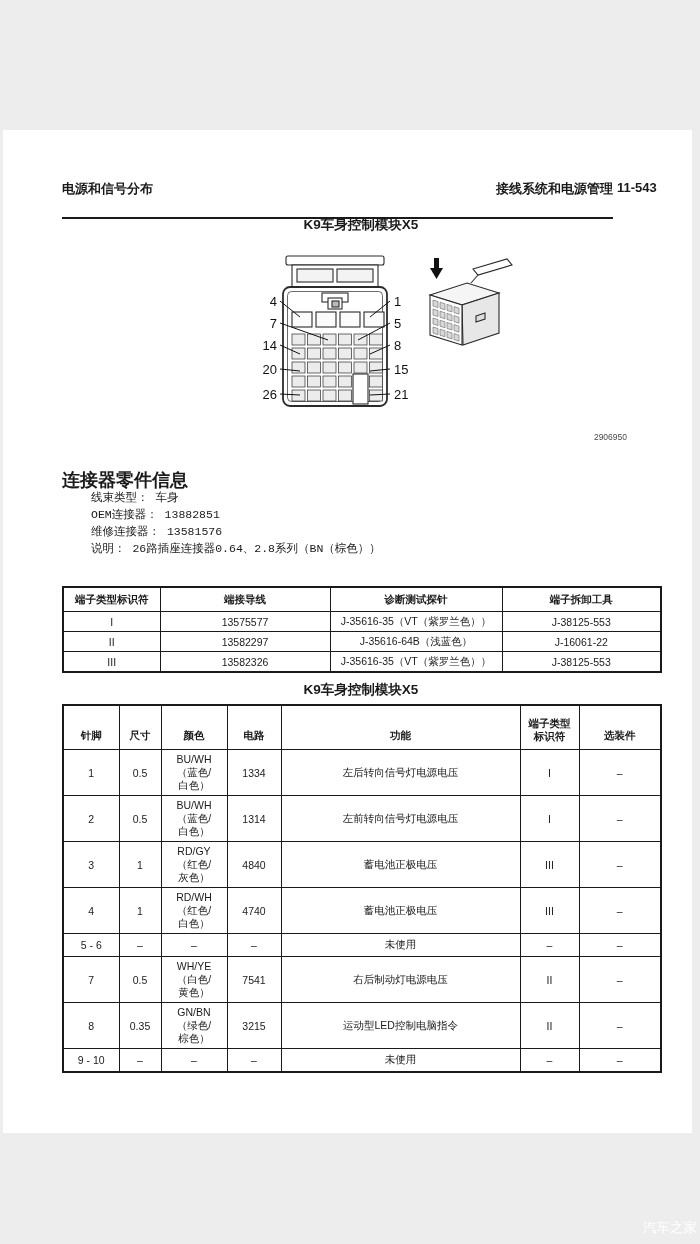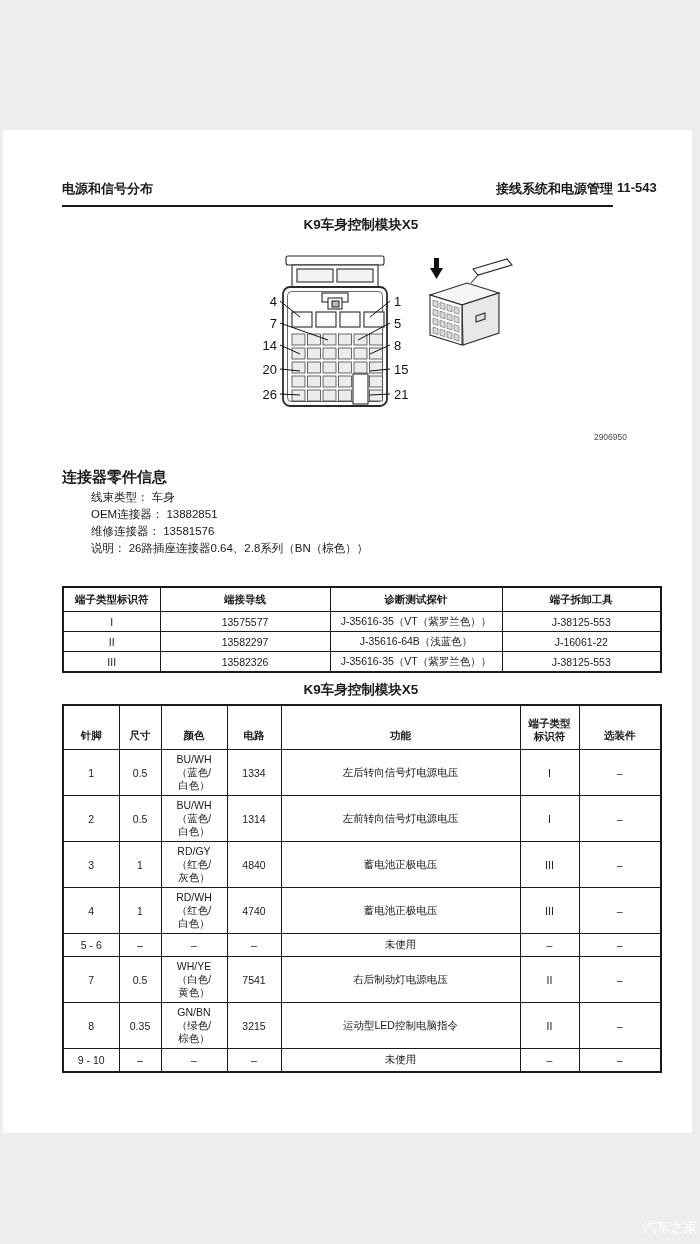--- a/index.html
+++ b/index.html
@@ -14,39 +14,39 @@
   .paper {
     position:absolute; left:3px; top:130px;
     width:689px; height:1003px;
     background:#ffffff;
   }
   
   .hdr {
     position:absolute; left:59px; top:50px; width:551px;
     display:flex; justify-content:space-between;
     border-bottom:2px solid #1a1a1a;
-    padding-bottom:7px;
+    padding-bottom:19px;
     font-size:13px; font-weight:bold;
   }
   .pagenum {
     position:absolute; left:614px; top:50px; width:66px;
     text-align:left; font-size:13px; font-weight:bold;
   }
   .doc-title {
     position:absolute; left:59px; top:86px; width:598px;
     text-align:center; font-size:13.5px; font-weight:bold;
   }
   svg.diagram { position:absolute; left:237px; top:118px; }
   svg text { font-family:"Liberation Sans", sans-serif; font-size:13px; fill:#111; }
   .fig-num {
     position:absolute; left:540px; top:302px; width:84px;
     text-align:right; font-size:8.5px; color:#4a4a4a;
   }
-  .conn-head { position:absolute; left:59px; top:338px; font-size:15px; font-weight:bold; }
-  .conn-lines { position:absolute; left:88px; top:359px; font-size:11.5px; line-height:17px; }
+  .conn-head { position:absolute; left:59px; top:338px; font-size:18px; font-weight:bold; }
+  .conn-lines { position:absolute; left:88px; top:359px; font-size:11.5px; line-height:17px;font-family:Liberation Mono, monospace; }
   .tbl-title-1 {
     position:absolute; left:59px; top:431px; width:598px;
     text-align:center; font-size:13.5px; font-weight:bold;
   }
   .tbl-title-2 {
     position:absolute; left:59px; top:551px; width:598px;
     text-align:center; font-size:13.5px; font-weight:bold;
   }
   table.doc {
     border-collapse:collapse; table-layout:fixed;

